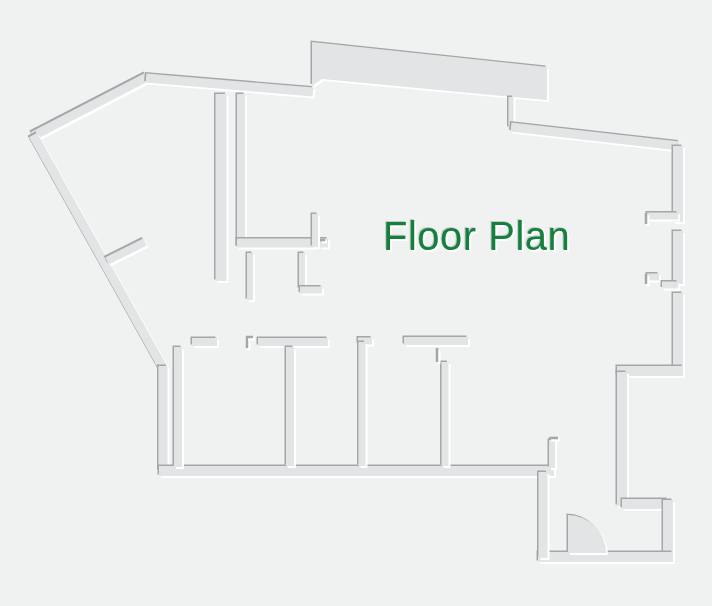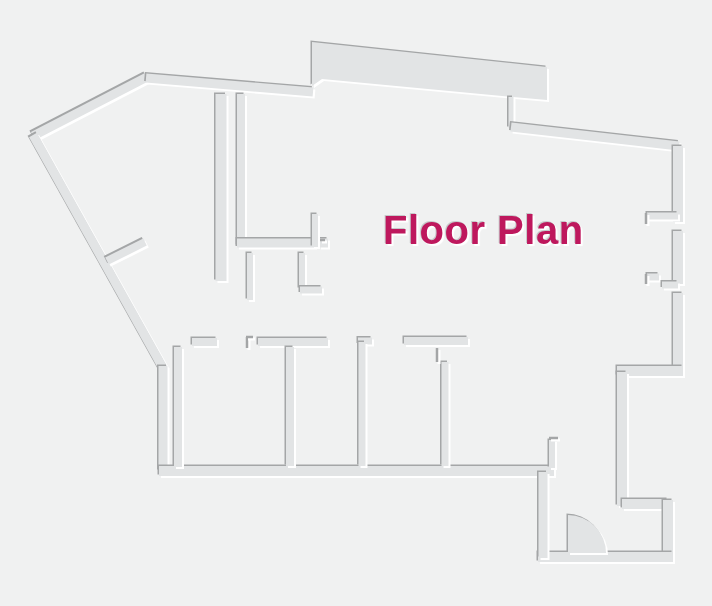--- a/index.html
+++ b/index.html
@@ -6,26 +6,26 @@
   body{
     width:712px;height:606px;
     background:#f0f1f1;
     font-family:"Liberation Sans",sans-serif;
     position:relative;overflow:hidden;
   }
   .stage{position:absolute;left:0;top:0;width:712px;height:606px;}
   .plan-svg{position:absolute;left:0;top:0;}
   .plan-title{
     position:absolute;
-    left:383px;top:210px;
+    left:383px;top:216px;
     font-size:40px;
-    font-weight:bold;
+    font-weight:normal;
     line-height:40px;
     letter-spacing:0.5px;
-    color:#be185d;
+    color:#15803d;
     text-shadow:-1px -1px 0 #c6c8c9, 2px 2px 1px #ffffff;
     white-space:nowrap;
     user-select:none;
   }
 </style>
 </head>
 <body style="background: rgb(240, 241, 241);">
 
 <div class="stage">
   <svg class="plan-svg" width="712" height="606" viewBox="0 0 712 606" xmlns="http://www.w3.org/2000/svg">

